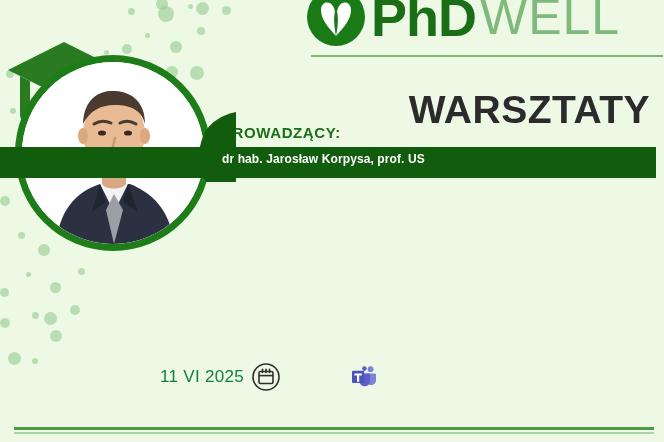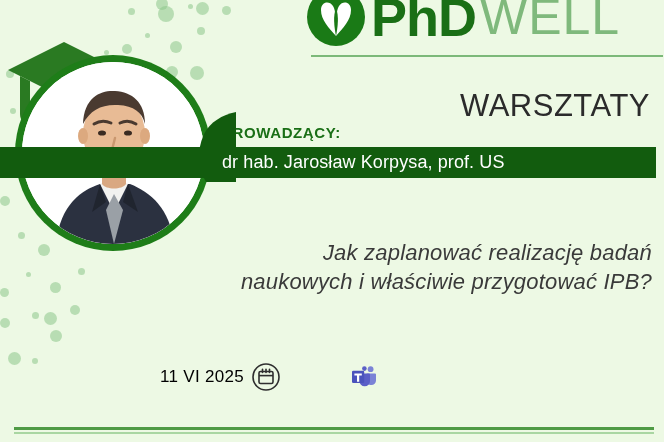--- a/index.html
+++ b/index.html
@@ -53,60 +53,60 @@
     background:#4f9b45;
   }
   .rule-bottom2{
     position:absolute;left:14px;top:432px;width:640px;height:2px;
     background:#a9d6a2;
   }
 
   
   .warsztaty{
     position:absolute;right:14px;top:88px;
-    font-size:31px;font-weight:normal;color:#2b2b2b;
+    font-size:39px;font-weight:bold;color:#2b2b2b;
     letter-spacing:.5px;
   }
 
   
   .lead-label{
     position:absolute;left:222px;top:124px;
     font-size:15px;font-weight:bold;color:#1a6f16;
     letter-spacing:.6px;
   }
 
   
   .name-bar{
     position:absolute;left:0;top:147px;width:656px;height:31px;
     background:#125c0e;
   }
   .name-bar-curve{
     position:absolute;left:196px;top:112px;width:40px;height:70px;
   }
   .name-text{
     position:absolute;left:222px;top:152px;
-    font-size:18px;font-weight:normal;color:#ffffff;
+    font-size:12px;font-weight:bold;color:#ffffff;
     letter-spacing:.1px;
   }
 
   
   .title{
     position:absolute;left:24px;top:238px;width:628px;
     text-align:right;
     font-size:22px;font-style:italic;color:#3a3a3a;
     line-height:1.32;
     letter-spacing:.2px;
   }
   .title span{display:block;}
 
   
   .info-row{
     position:absolute;left:160px;top:362px;
     display:flex;align-items:center;gap:14px;
-    font-size:17px;color:#000000;
+    font-size:17px;color:#15803d;
   }
   .info-item{display:flex;align-items:center;gap:7px;}
   .info-text{white-space:nowrap;letter-spacing:.3px;}
   .info-gap{width:14px;}
   .icon-svg{display:block;}
 </style>
 </head>
 <body>
 
 <div id="poster">
@@ -202,24 +202,20 @@
   <div class="warsztaty">WARSZTATY</div>
 
   <div class="lead-label">PROWADZĄCY:</div>
 
   <svg class="name-bar-curve" viewBox="0 0 40 70">
     <path d="M40 0 L40 70 L10 70 C2 56 0 40 8 22 C14 10 26 3 40 0 Z" fill="#125c0e"></path>
   </svg>
   <div class="name-bar"></div>
   <div class="name-text">dr hab. Jarosław Korpysa, prof. US</div>
 
-  <div class="title">
-    <span>Jak zaplanować realizację badań</span>
-    <span>naukowych i właściwie przygotować IPB?</span>
-  </div>
 
   <div class="info-row">
 
     <div class="info-item">
       <span class="info-text">11 VI 2025</span>
       <svg class="icon-svg" width="30" height="30" viewBox="0 0 30 30">
         <circle cx="15" cy="15" r="13" fill="none" stroke="#2f2f2f" stroke-width="1.6"></circle>
         <rect x="8" y="9.5" width="14" height="12" rx="1.6" fill="none" stroke="#2f2f2f" stroke-width="1.6"></rect>
         <line x1="8" y1="13.6" x2="22" y2="13.6" stroke="#2f2f2f" stroke-width="1.6"></line>
         <line x1="11.5" y1="7.4" x2="11.5" y2="10.4" stroke="#2f2f2f" stroke-width="1.6" stroke-linecap="round"></line>

